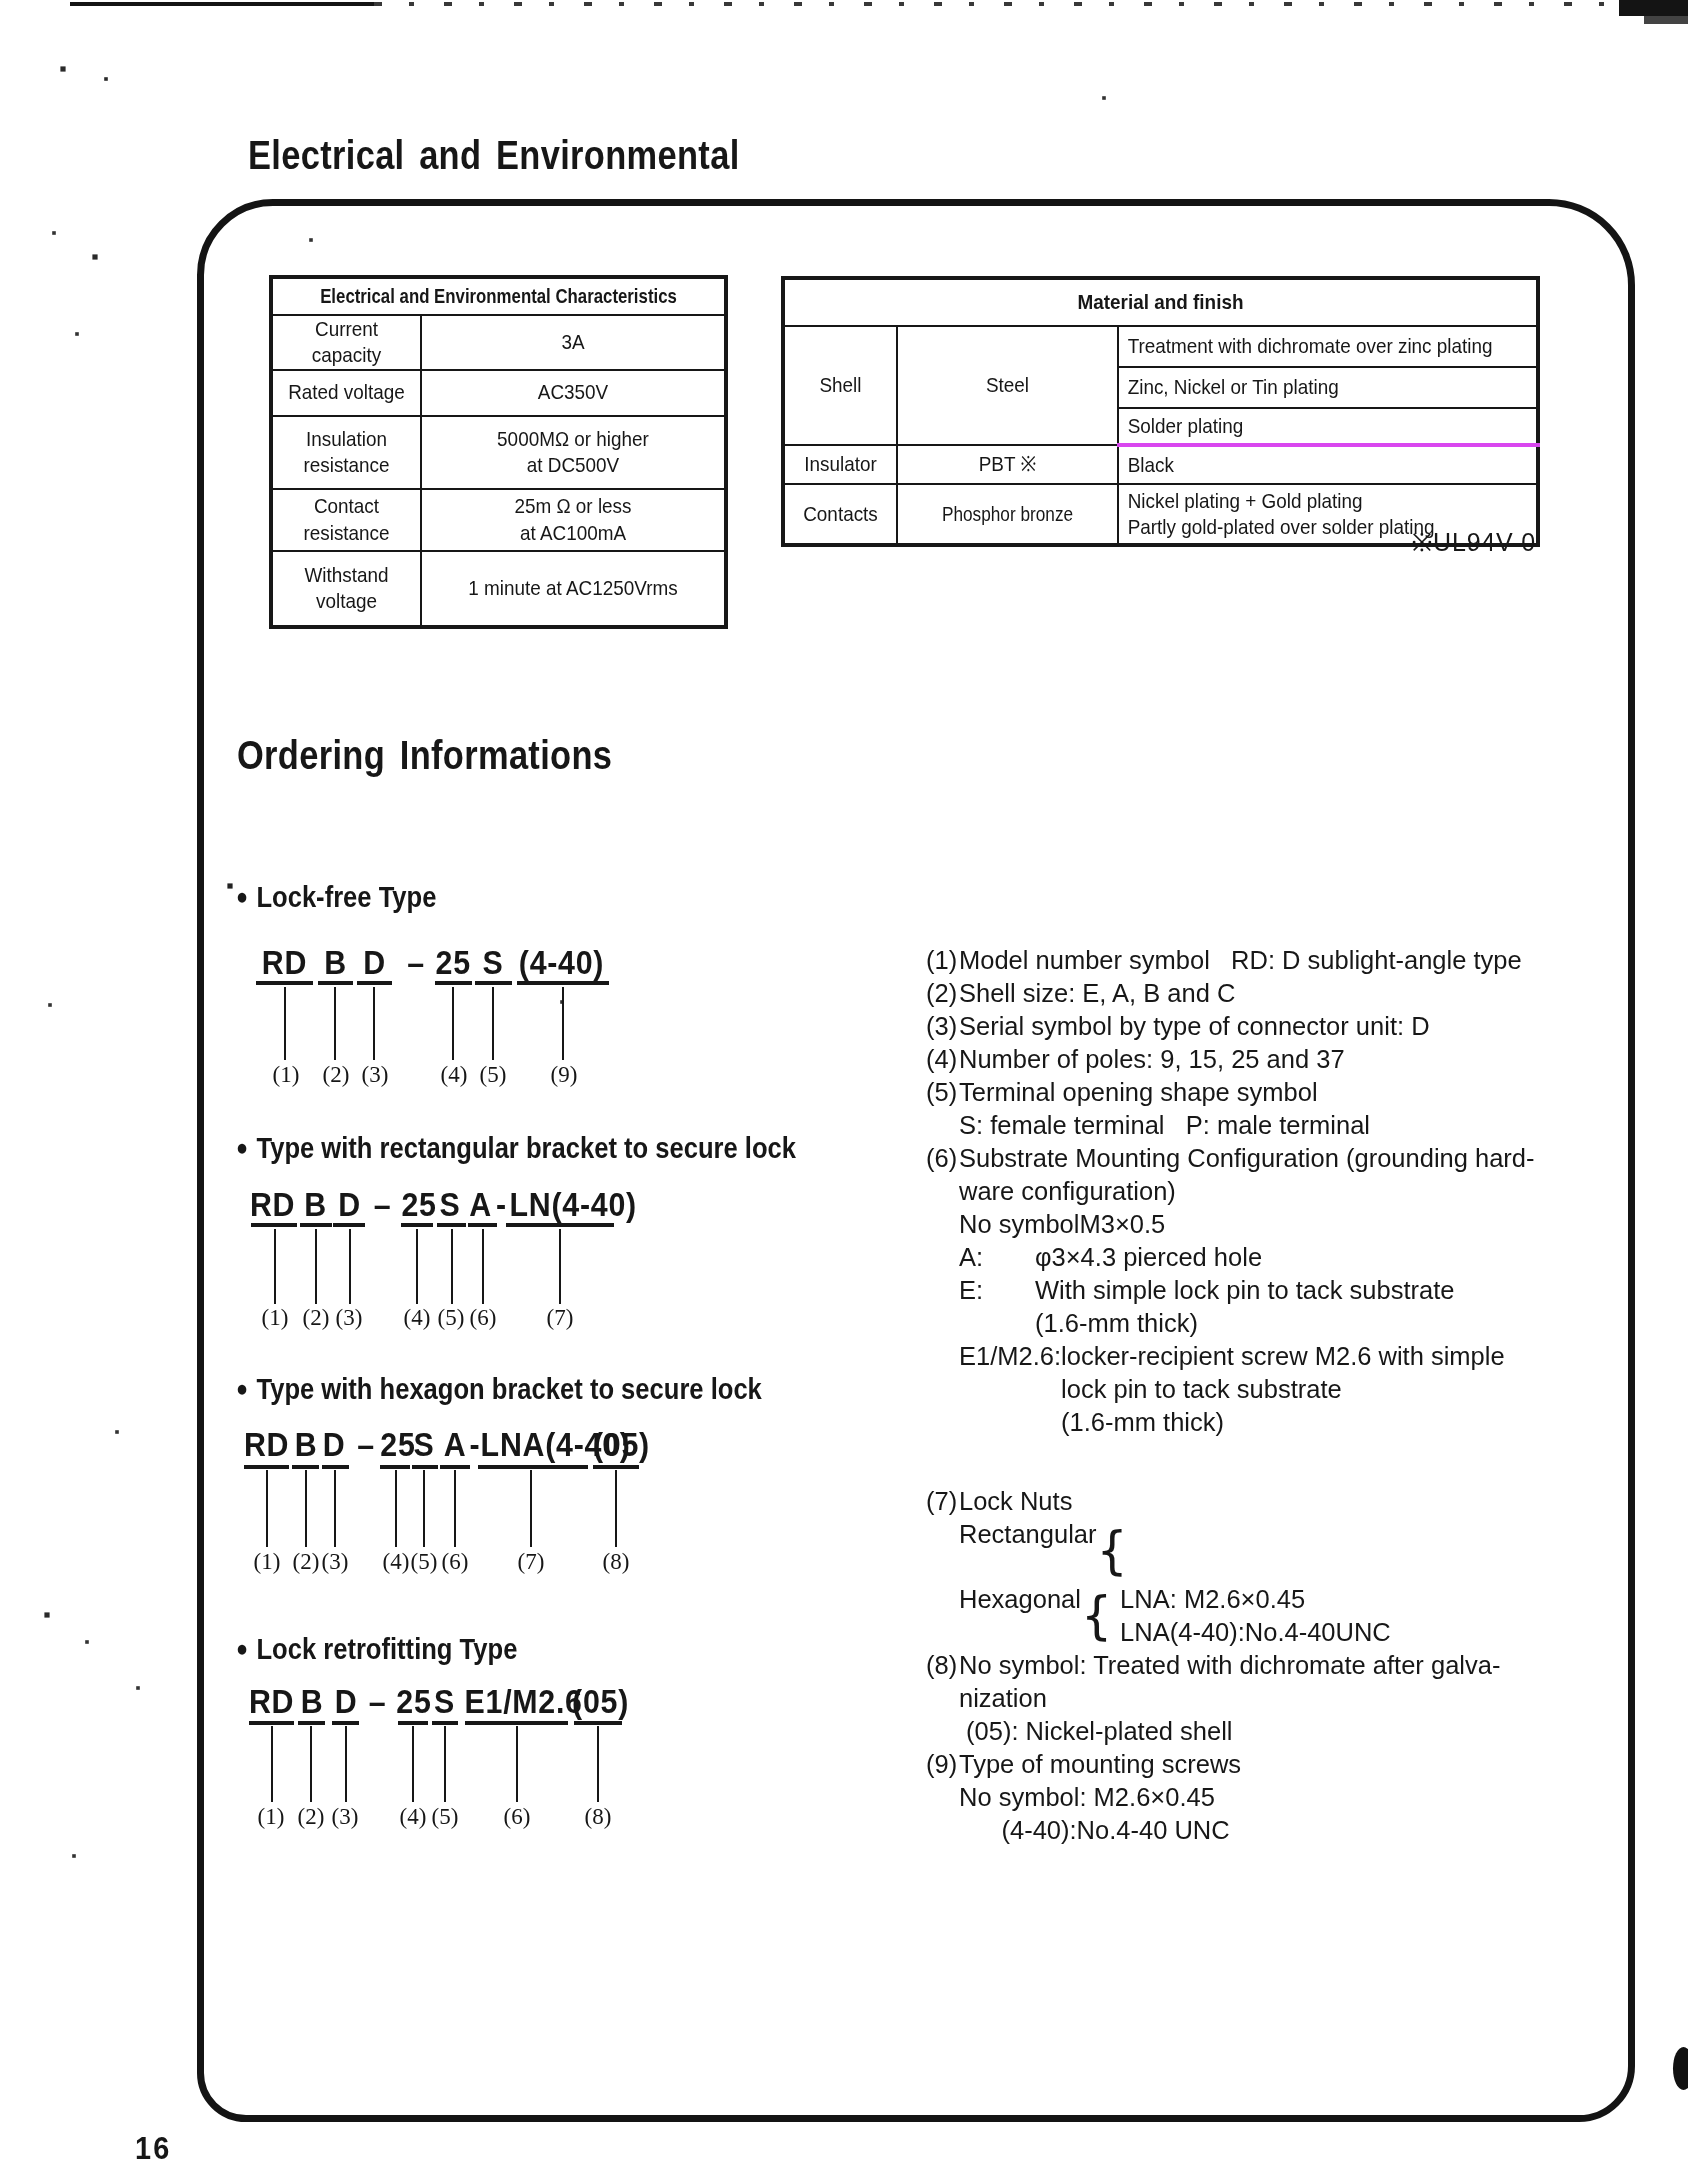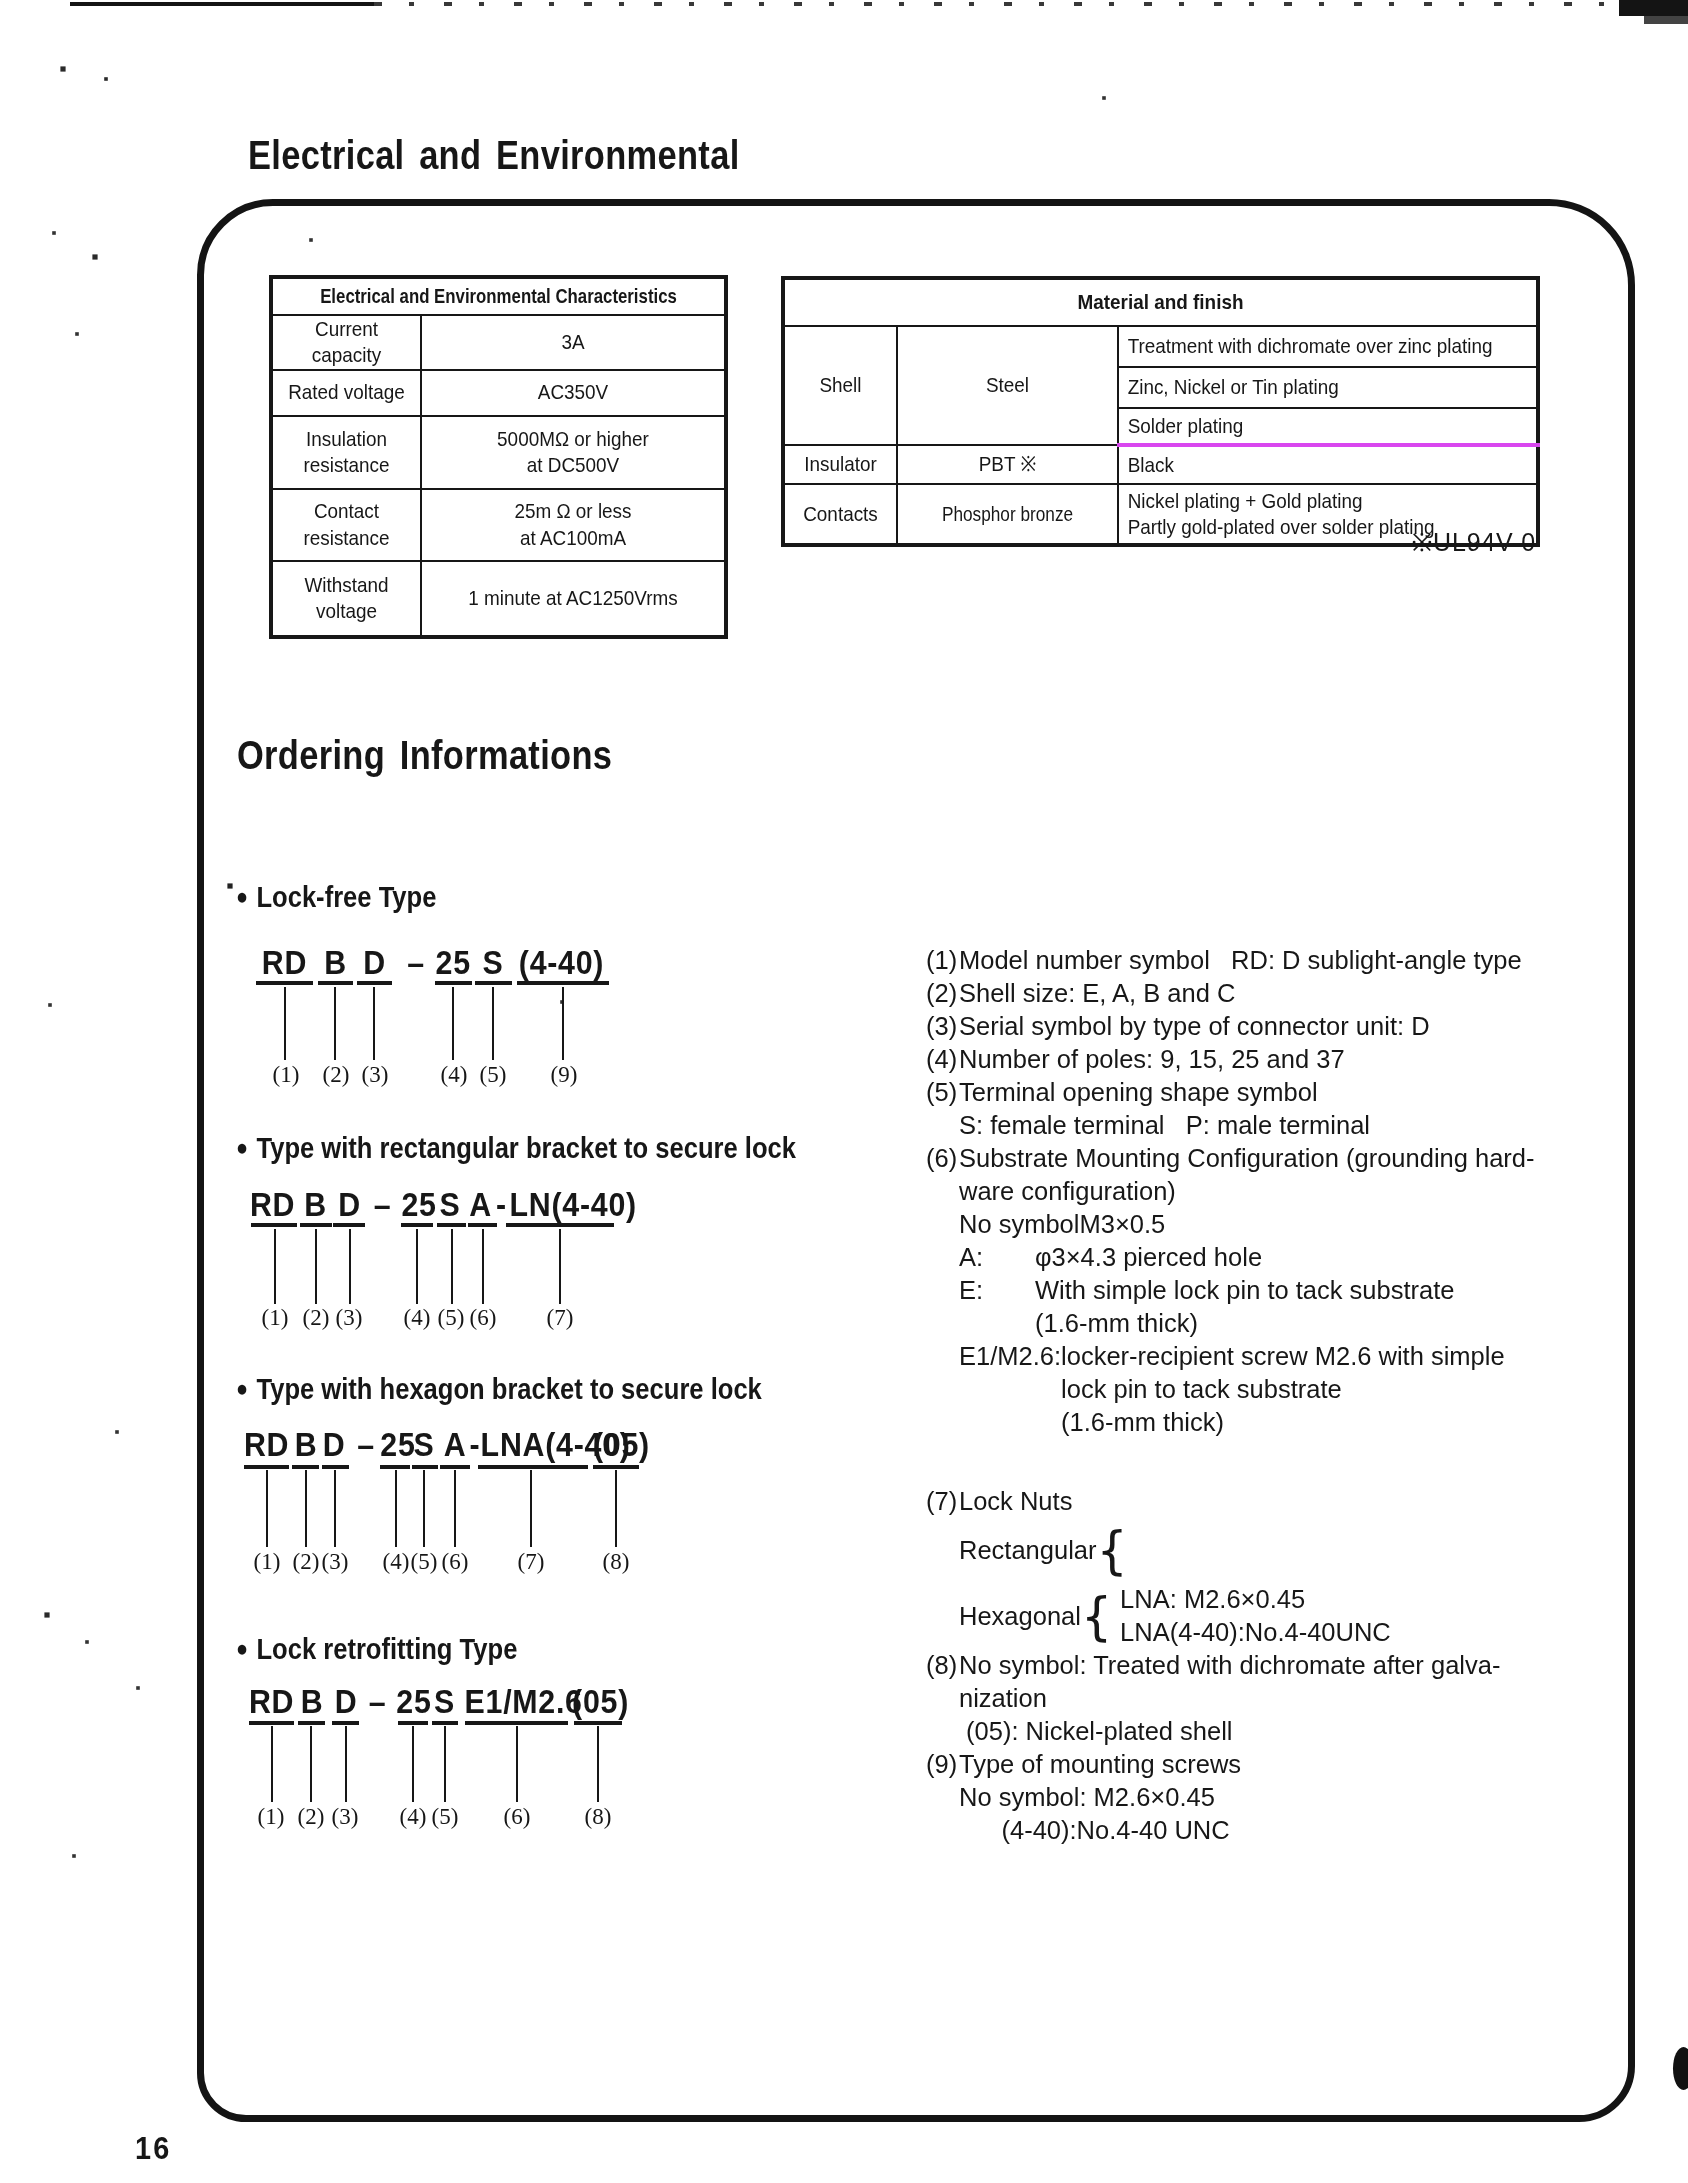--- a/index.html
+++ b/index.html
@@ -36,21 +36,21 @@
   
   .notes{position:absolute;left:926px;top:944px;width:678px;
          font-size:25.5px;line-height:33px;}
   .note{display:flex;}
   .nnum{flex:0 0 33px;}
   .ntext{flex:1;white-space:pre-wrap;}
   .note7{margin-top:46px;}
   .nsub{display:flex;margin-left:33px;}
   .nkey{flex:0 0 76px;}
   .ndesc{flex:1;white-space:pre-wrap;}
-  .nbrace{display:flex;align-items:center;margin-left:33px;}
+  .nbrace{display:flex;margin-left:33px;}
   .nblabel{flex:0 0 97px;}
   .brace{font-size:49px;line-height:65px;font-weight:normal;margin-right:8px;
          font-family:"DejaVu Sans",sans-serif;transform:scaleY(1.05);}
   .nbitems{white-space:pre-wrap;}
   
   .pagenum{position:absolute;font-size:32px;font-weight:bold;letter-spacing:2.4px;
            transform:scaleX(.9);transform-origin:0 50%;}
   .noise{position:absolute;background:#141414;}
   .dashline{position:absolute;height:4px;opacity:.85;
      background:repeating-linear-gradient(90deg,#151515 0 8px,transparent 8px 35px,#151515 35px 40px,transparent 40px 70px);}
@@ -109,21 +109,21 @@
     <tr style="height:73px">
       <td>
             <span class="cx">Insulation
 resistance</span>
           </td>
       <td>
             <span class="cx">5000MΩ  or  higher
 at DC500V</span>
           </td>
     </tr>
-    <tr style="height:72px">
+    <tr style="height:62px">
       <td>
             <span class="cx">Contact
 resistance</span>
           </td>
       <td>
             <span class="cx">25m Ω or less
 at AC100mA</span>
           </td>
     </tr>
     <tr style="height:76px">

